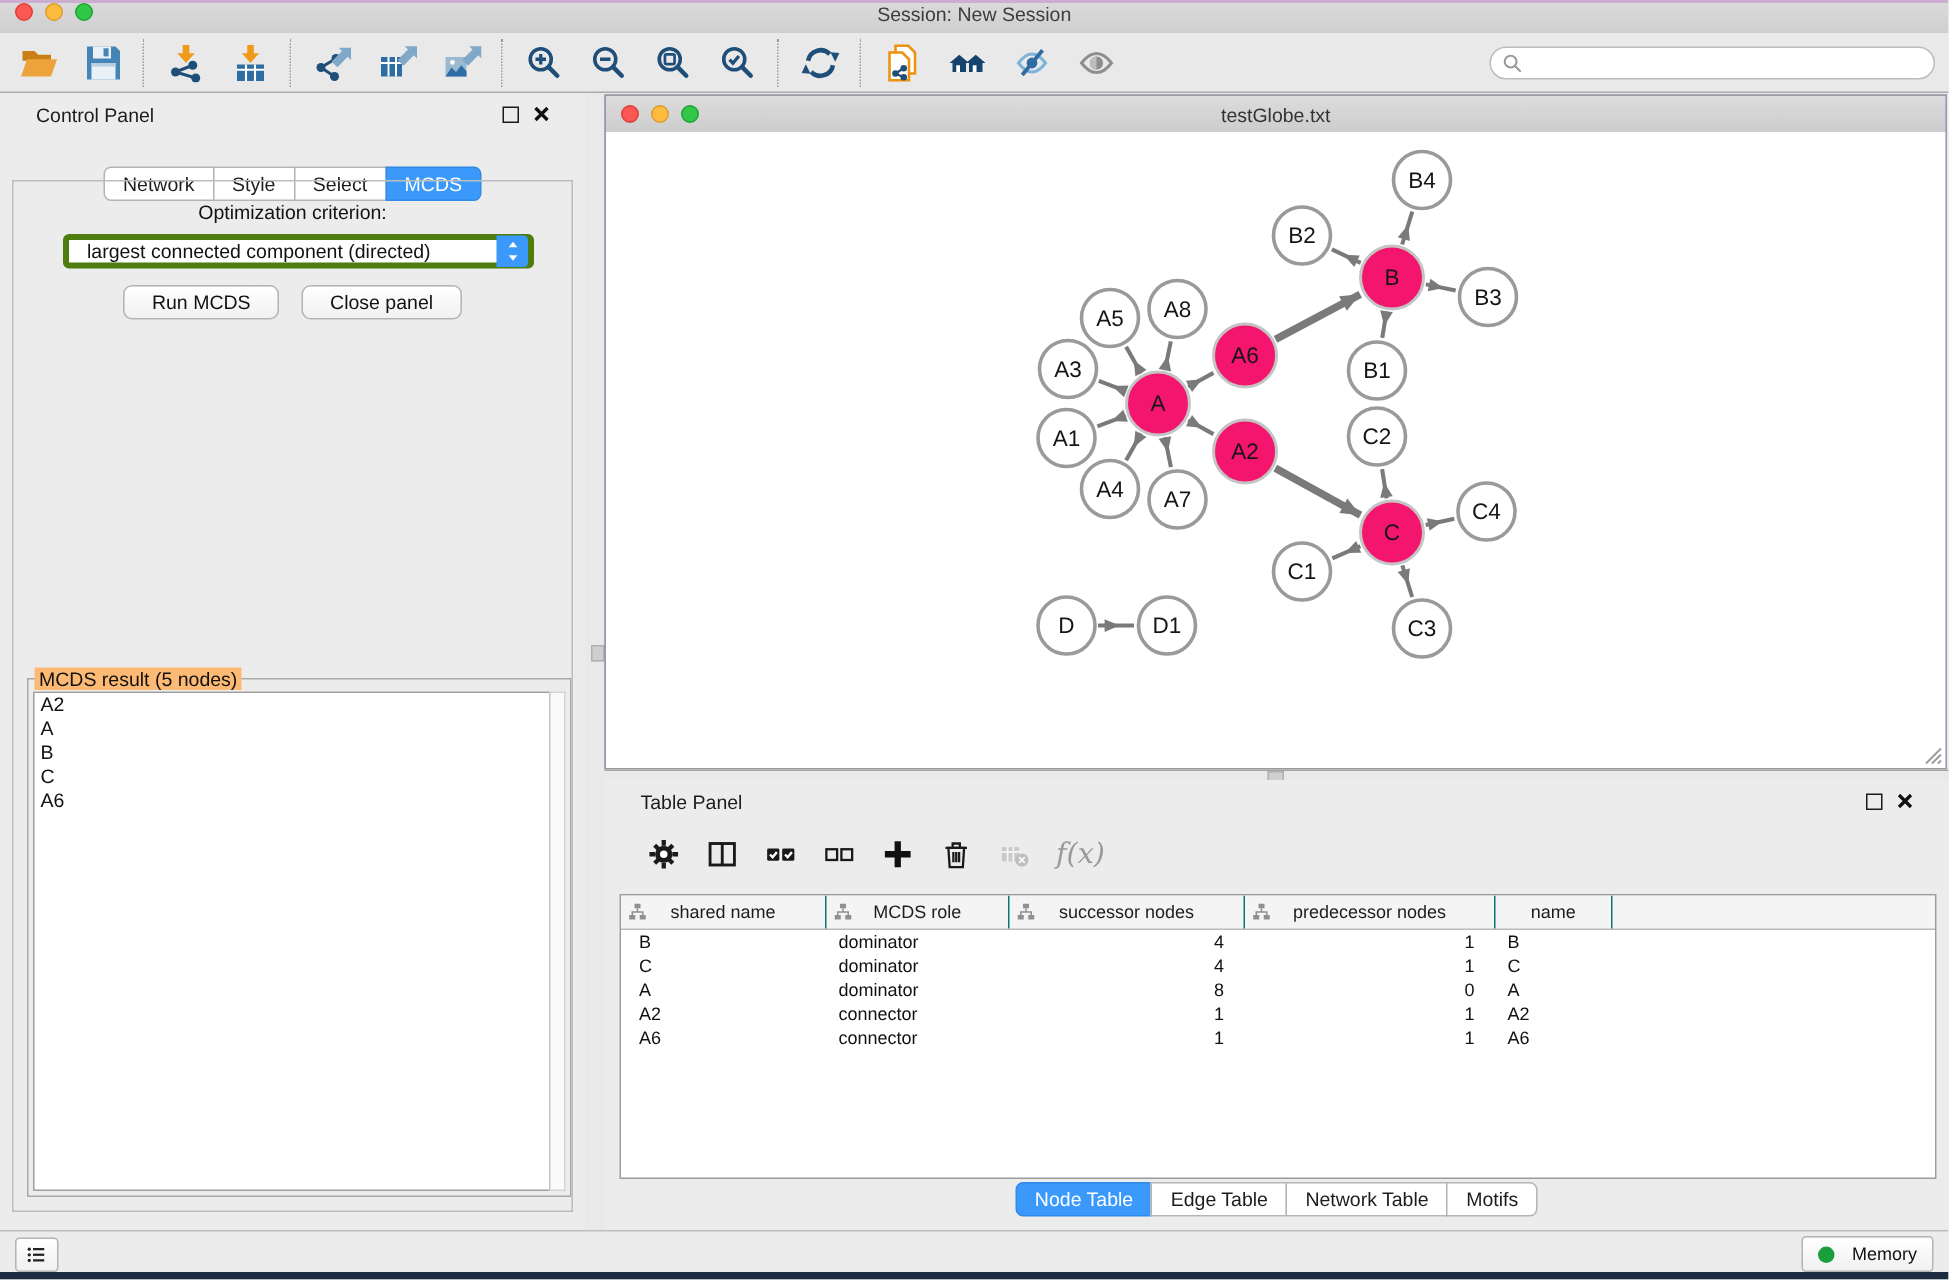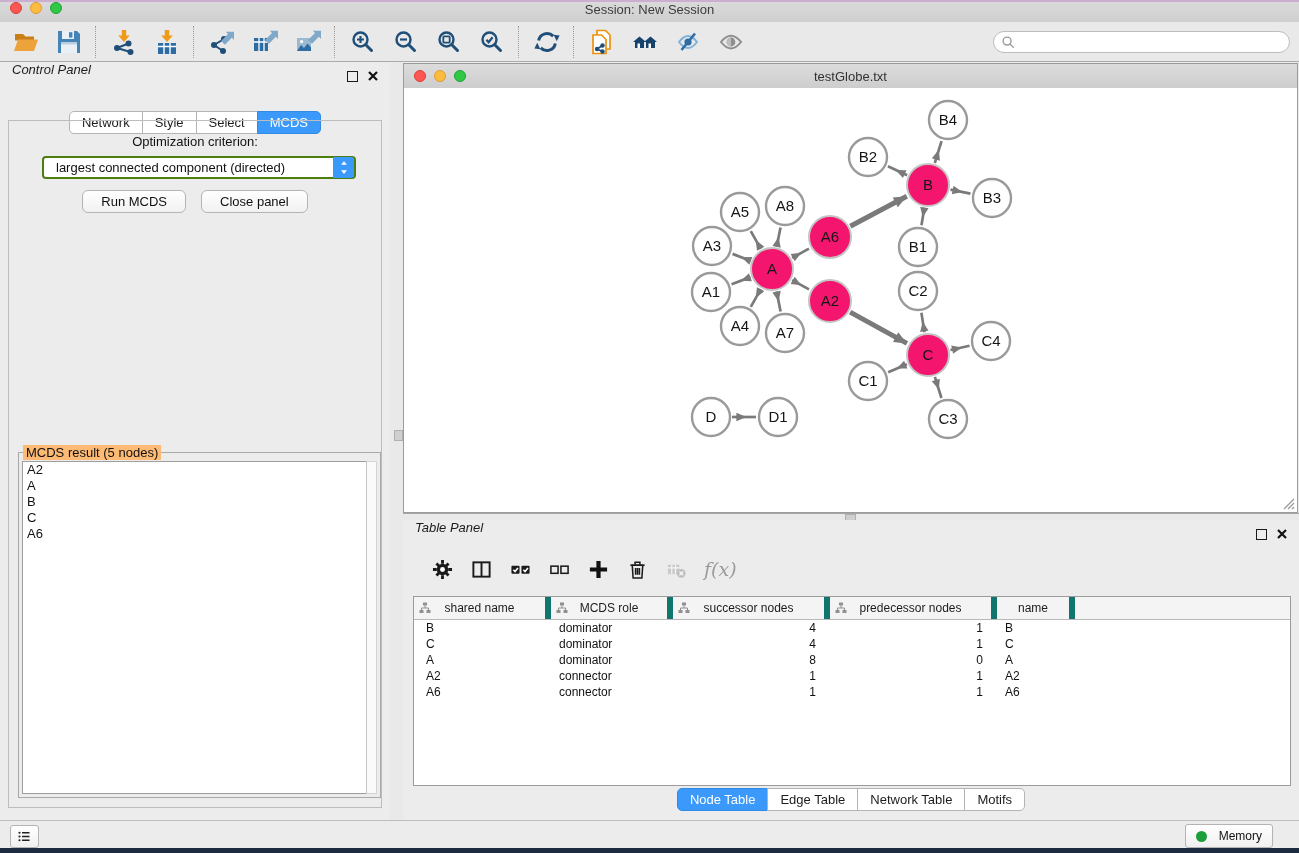--- a/index.html
+++ b/index.html
@@ -28,37 +28,37 @@
   .tb-icon{width:27px;height:27px;display:inline-flex;align-items:center;justify-content:center;cursor:default;}
   .tb-icon svg{width:26px;height:26px;}
   #search-field{position:absolute;right:9px;top:31px;width:297px;height:22px;background:#fff;
       border:1px solid #bdbdbd;border-radius:11px;display:flex;align-items:center;
       padding-left:7px;box-sizing:border-box;}
   #search-field svg{width:15px;height:15px;}
   #search-input{border:none;outline:none;flex:1;font-size:12px;background:transparent;height:16px;}
 
   
   #control-panel{left:0;top:62px;width:390px;height:758px;background:#ececec;}
-  .panel-header{height:28px;display:flex;padding:0 12px;font-style:italic;}
+  .panel-header{height:28px;display:flex;align-items:center;padding:0 24px;}
   .panel-title{font-size:13px;color:#1c1c1c;flex:1;}
   .panel-btns{display:flex;align-items:center;gap:10px;}
   .float-box{width:9px;height:9px;border:1.6px solid #1a1a1a;display:inline-block;}
   .close-x svg{width:10px;height:10px;display:block;}
 
   .seg-tabs{display:inline-flex;}
   .seg{font-size:13px;color:#1c1c1c;background:#fff;border:1px solid #b4b4b4;
        padding:3px 12px;margin-left:-1px;cursor:default;white-space:nowrap;}
   .seg:first-child{border-radius:5px 0 0 5px;margin-left:0;}
   .seg:last-child{border-radius:0 5px 5px 0;}
   .seg.active{background:#3b99fc;border-color:#318ae4;color:#fff;}
   #control-tabs{position:absolute;left:0;top:33px;width:100%;text-align:center;margin-top:16px;}
 
   #cp-content{left:8px;top:58px;width:374px;height:688px;border:1px solid #bdbdbd;box-sizing:border-box;}
   #opt-label{left:0;top:72px;width:100%;text-align:center;font-size:13px;color:#111;}
-  #criterion-select{left:42px;top:94px;width:314px;height:23px;background:#fff;border:2px solid #4d7c0f;
+  #criterion-select{left:42px;top:94px;width:314px;height:23px;background:#fff;border:4px solid #4d7c0f;
       border-radius:4px;display:flex;align-items:center;box-sizing:border-box;cursor:default;}
   #criterion-select .val{flex:1;font-size:13px;padding-left:12px;color:#111;white-space:nowrap;}
   #criterion-select .stepper{width:21px;height:21px;background:#3b99fc;border-radius:0 3px 3px 0;
       display:flex;align-items:center;justify-content:center;}
   #criterion-select .stepper svg{width:12px;height:17px;}
   #cp-buttons{left:0;top:128px;width:100%;display:flex;justify-content:center;gap:15px;}
   .push-btn{font-size:13px;color:#111;background:linear-gradient(#ffffff,#f1f1f1);
       border:1px solid #b4b4b4;border-radius:6px;padding:3px 18px;cursor:default;}
 
   #mcds-result{left:18px;top:390px;width:363px;height:346px;border:1px solid #a9a9a9;
@@ -90,33 +90,33 @@
   #tp-toolbar{position:absolute;left:0;top:30px;width:100%;height:38px;display:flex;
       align-items:center;gap:17px;padding-left:28px;box-sizing:border-box;}
   .tp-icon{width:22px;height:22px;display:inline-flex;align-items:center;justify-content:center;}
   .tp-icon svg{width:21px;height:21px;}
   .tp-icon.disabled{opacity:.55;}
   #fx-label{font-size:19px;font-family:"DejaVu Serif",serif;font-style:italic;color:#9a9a9a;}
   #tp-table{position:absolute;left:10px;top:76px;width:878px;height:190px;background:#fff;
       border:1px solid #9b9b9b;box-sizing:border-box;overflow:hidden;}
   #tp-header{display:flex;height:22px;background:#f4f4f4;border-bottom:1px solid #b9b9b9;}
   .th{position:relative;display:flex;align-items:center;justify-content:center;
-      border-right:6px solid #0f766e;font-size:12px;color:#1c1c1c;box-sizing:border-box;}
+      border-right:1px solid #0f766e;font-size:12px;color:#1c1c1c;box-sizing:border-box;}
   .th .tree{position:absolute;left:5px;width:12px;height:12px;}
   .th.filler{border-right:none;flex:1;}
   .tr{display:flex;height:16px;align-items:center;}
   .td{font-size:12px;color:#111;box-sizing:border-box;white-space:nowrap;overflow:hidden;}
   #tp-tabs{position:absolute;left:0;top:268px;width:100%;text-align:center;}
 
   
   #status-bar{left:0;top:820px;width:1299px;height:28px;background:#ececec;border-top:1px solid #bdbdbd;}
   #list-btn{position:absolute;left:10px;top:4px;width:27px;height:21px;background:linear-gradient(#fff,#f0f0f0);
       border:1px solid #b4b4b4;border-radius:3px;display:flex;align-items:center;justify-content:center;}
   #list-btn svg{width:15px;height:15px;}
-  #memory-btn{position:absolute;right:26px;top:3px;height:22px;background:linear-gradient(#fff,#f0f0f0);
+  #memory-btn{position:absolute;right:10px;top:3px;height:22px;background:linear-gradient(#fff,#f0f0f0);
       border:1px solid #b4b4b4;border-radius:3px;display:flex;align-items:center;gap:12px;
       padding:0 10px;font-size:12px;color:#111;}
   #memory-dot{width:11px;height:11px;border-radius:50%;background:#1b9e3c;}
   #desktop-bottom{left:0;top:848px;width:1299px;height:5px;background:#1d2b41;}
 </style>
 </head>
 <body>
 
 <div id="desktop-top" class="abs"></div>
 

